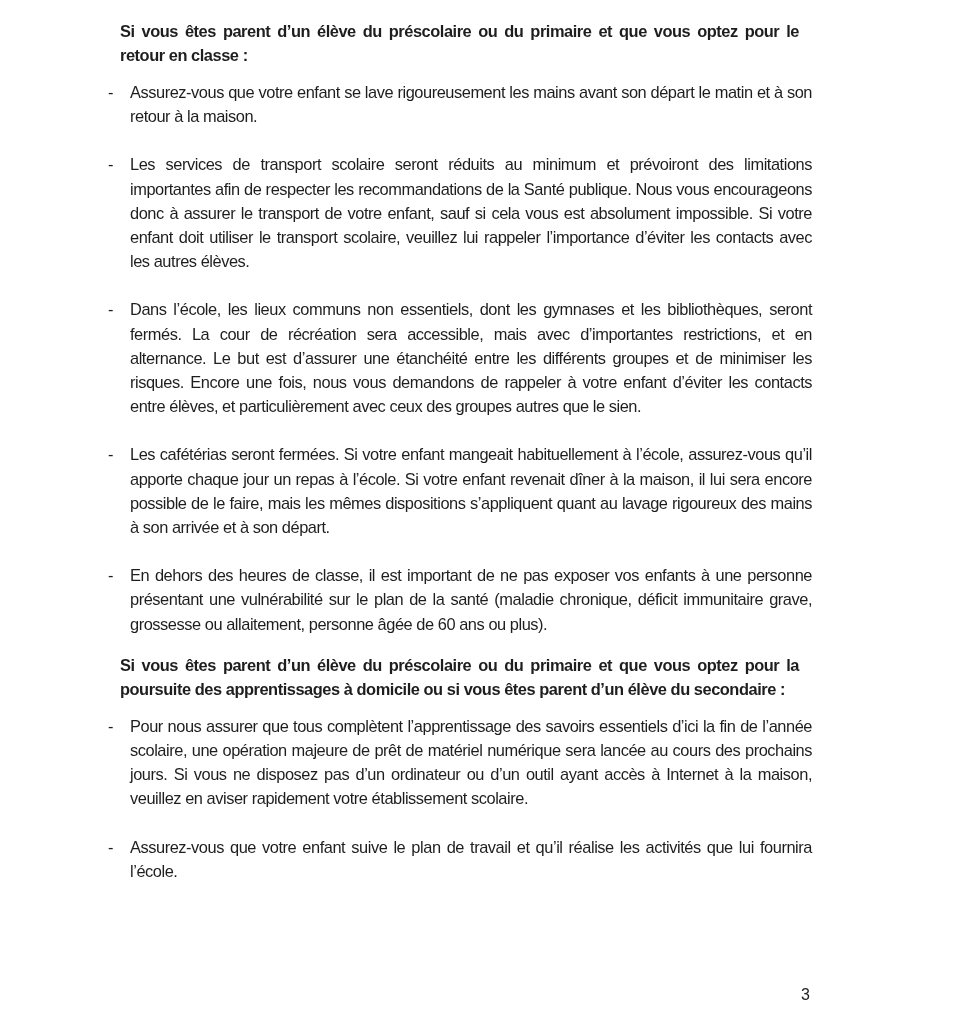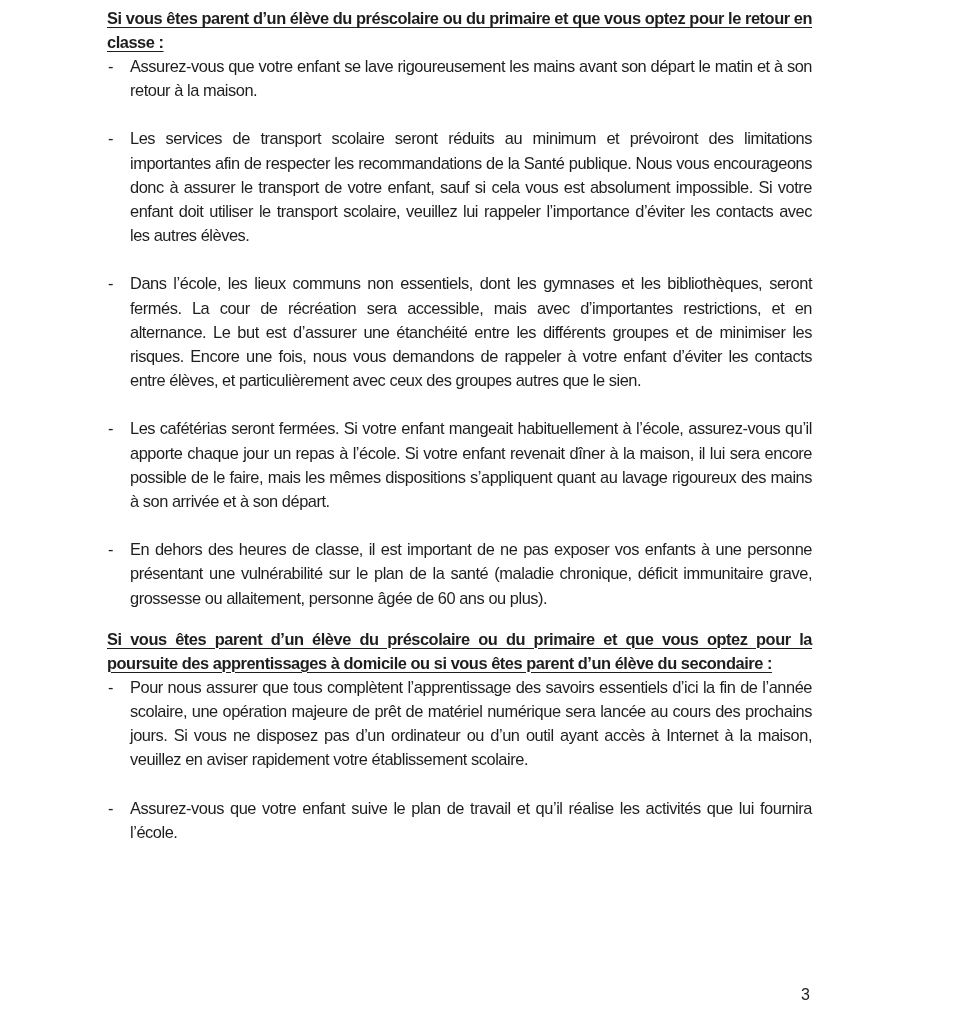--- a/index.html
+++ b/index.html
@@ -16,28 +16,27 @@
       color: #1e1e1e;
     }
     .page {
       position: absolute;
       left: 107px;
       top: 6px;
       width: 705px;
     }
     .heading {
       font-weight: bold;
-      text-decoration: underline;
       text-decoration-thickness: 1px;
       text-underline-offset: 3px;
       font-size: 16.4px;
       line-height: 24px;
       text-align: justify;
       letter-spacing: -0.45px;
-      margin: 0;
+      margin: 13px;
     }
     .section-2 { margin-top: 17px; }
     ul.bullets {
       list-style: none;
       margin: 0;
       padding: 0;
     }
     ul.bullets li {
       position: relative;
       padding-left: 23px;

